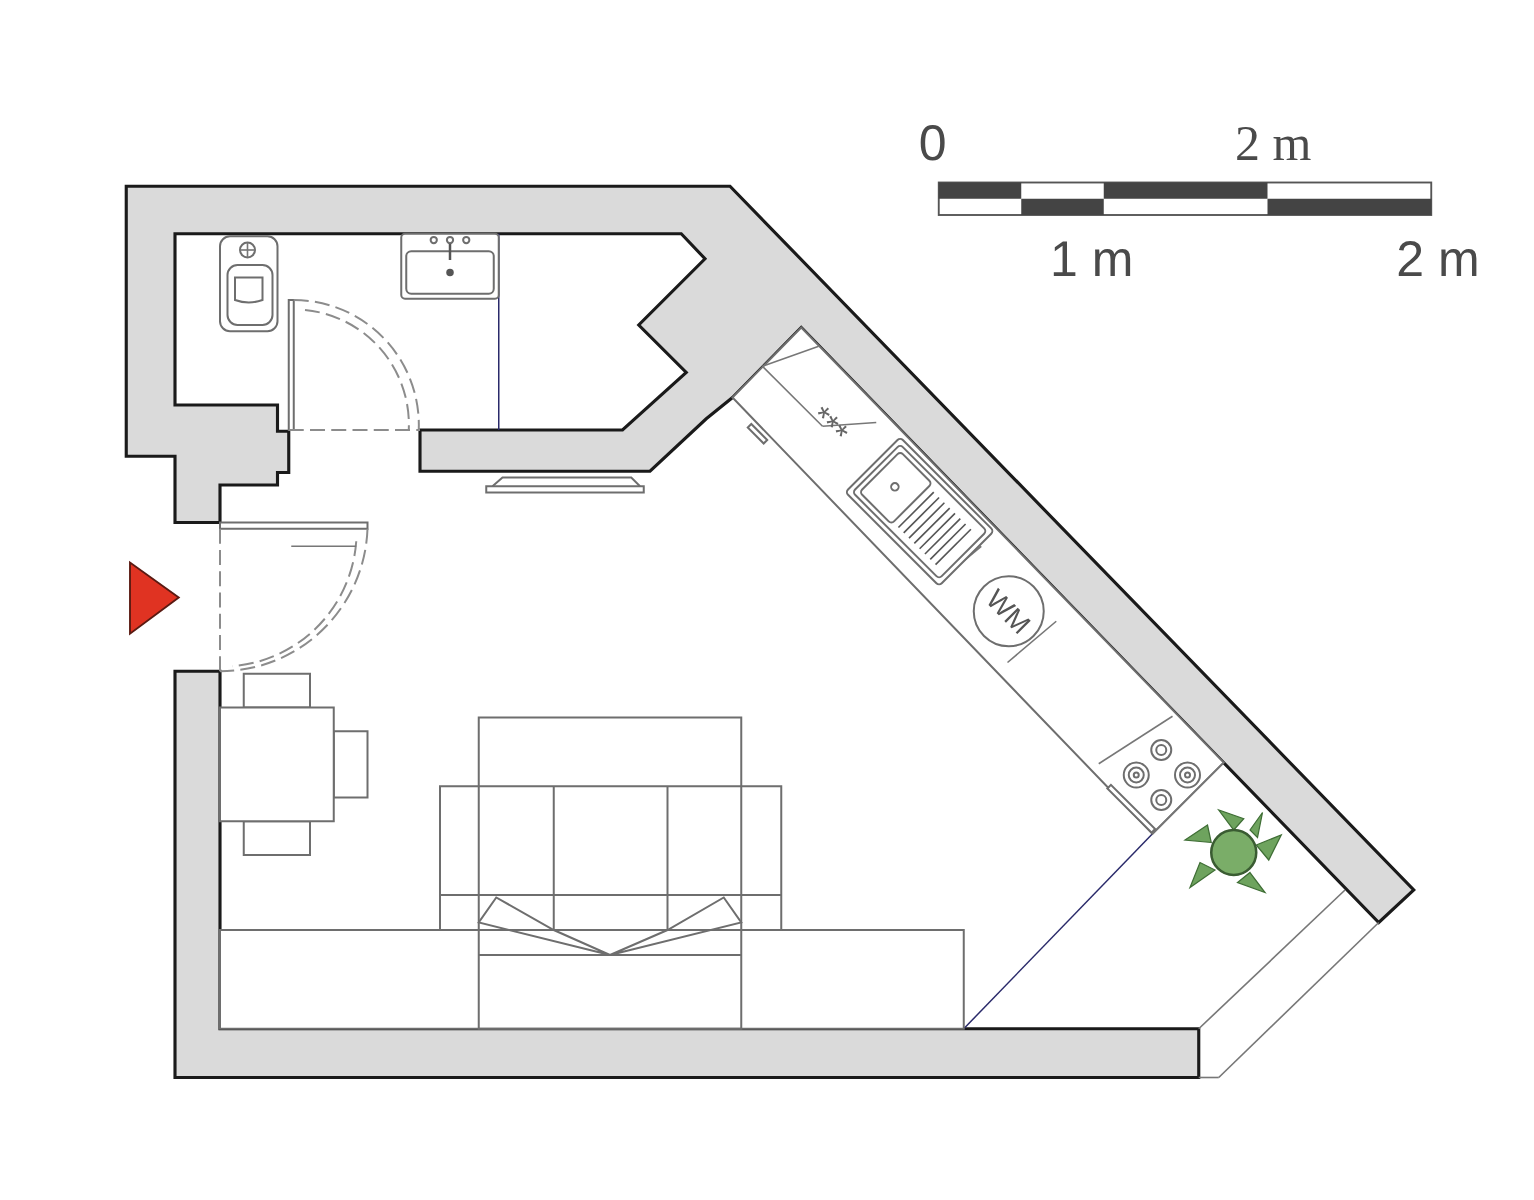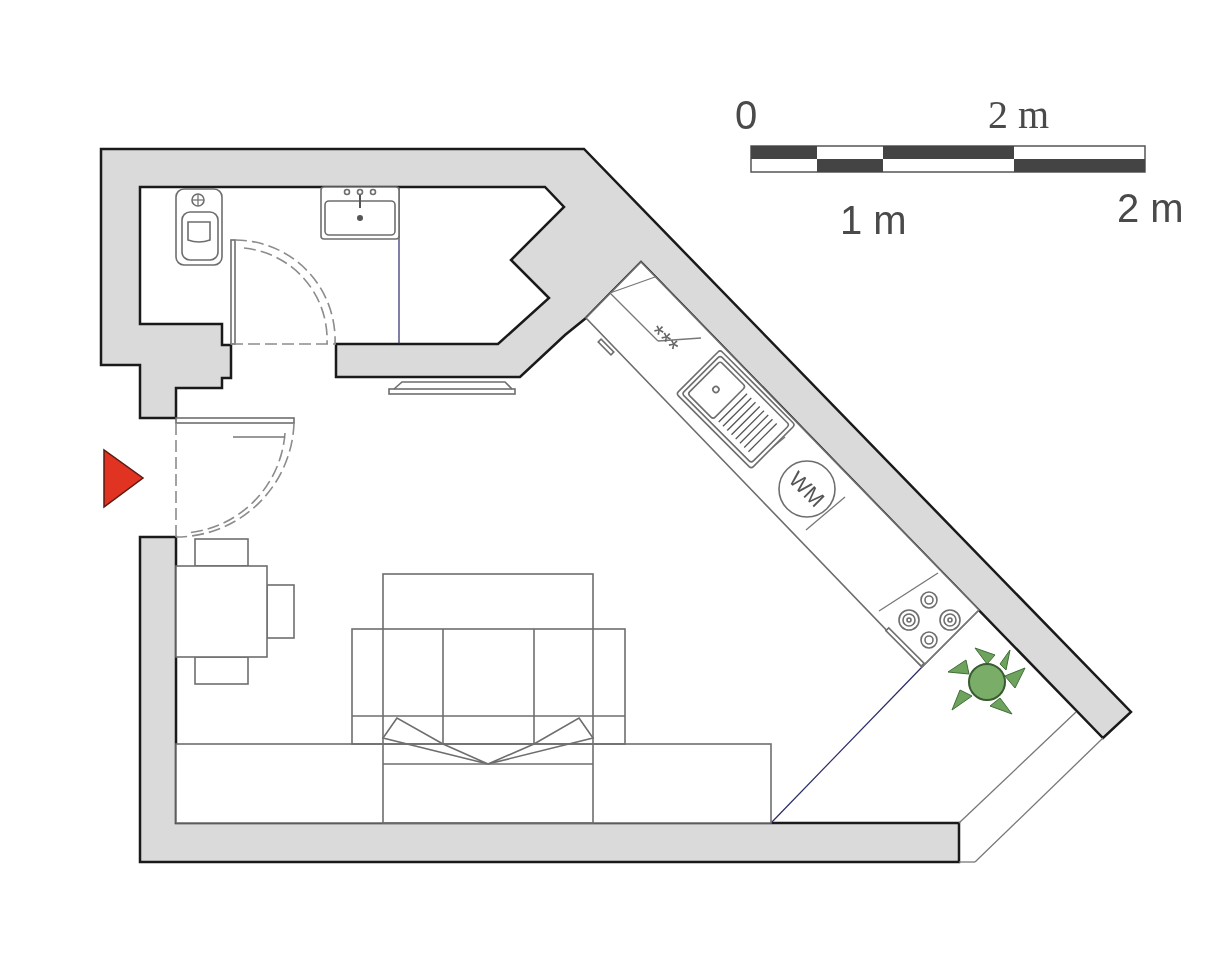--- a/index.html
+++ b/index.html
@@ -158,14 +158,14 @@
     <path d="M1000,698 L1012,714 L990,706 Z"></path>
     <path d="M972,696 L952,710 L960,690 Z"></path>
     <path d="M969,674 L948,672 L966,660 Z"></path>
     <path d="M1000,664 L1010,650 L1006,670 Z"></path>
     <circle cx="987" cy="682" r="18" fill="none" stroke="#3a5c32" stroke-width="2"></circle>
   </g>
 </svg>
 
 <div class="scale-label" style="left:735px; top:95px;">0</div>
 <div class="scale-label" style="left:988px; top:95px;font-family:Liberation Serif, serif;">2 m</div>
-<div class="scale-label" style="left:840px; top:188px;margin-top:12px;">1 m</div>
+<div class="scale-label" style="left:840px; top:188px;">1 m</div>
 <div class="scale-label" style="left:1117px; top:188px;">2 m</div>
 
 </body></html>

